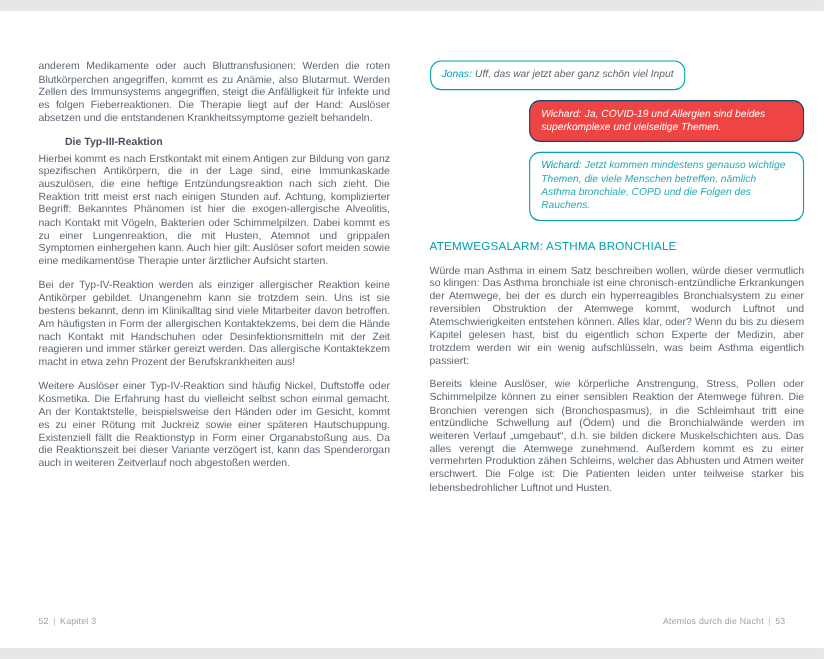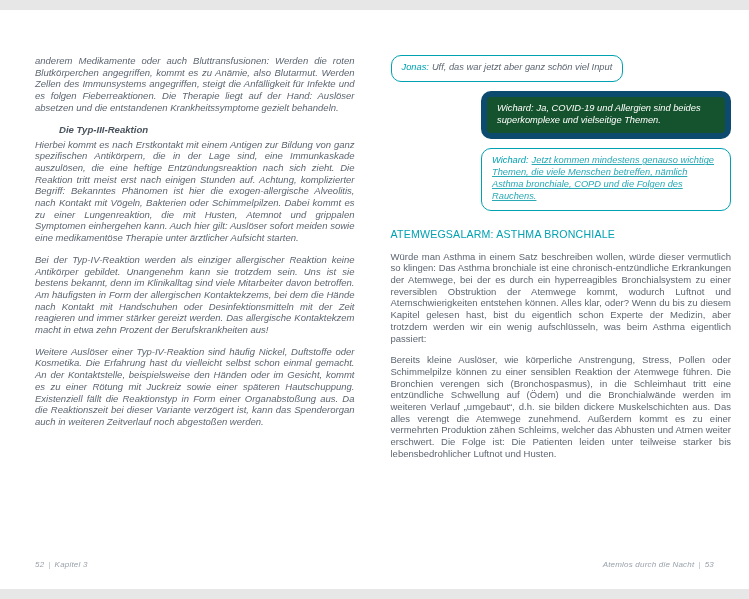--- a/index.html
+++ b/index.html
@@ -10,21 +10,21 @@
     overflow:hidden;
     position:relative;
   }
   .spread {
     position:absolute; top:10px; left:0;
     width:749px; height:579px;
     background:#ffffff;
     display:flex;
   }
   .page { position:relative; width:50%; height:100%; }
-  .page-left  { padding:45px 20px 0 35px;font-style:italic; }
+  .page-left  { padding:45px 20px 0 35px; }
   .page-right { padding:45px 18px 0 16px; }
 
   .body-par {
     font-size:9.5px; line-height:11.7px;
     color:#5d6672;
     text-align:justify;
     margin-bottom:10px;
   }
   .sec-heading {
     font-size:9.6px; line-height:12px;
@@ -38,43 +38,43 @@
   .bubble {
     max-width:250px;
     width:fit-content;
     border-radius:10px;
     padding:6px 10px 7px 10px;
     font-size:9.3px; line-height:11.8px;
     font-style:italic;
     text-align:left;
   }
   .bubble.outline { background:#ffffff; border:1px solid #00a2b2; }
-  .bubble.filled  { background:#14532d; border:6px solid #0c4a6e; color:#ffffff; }
+  .bubble.filled  { background:#ef4444; border:1px solid #0c4a6e; color:#ffffff; }
   .bubble.side-left  { align-self:flex-start; }
   .bubble.side-right { align-self:flex-end; }
   .bubble .speaker { color:#00a2b2; margin-right:3px; }
   .bubble.filled .speaker { color:#ffffff; }
   .bubble .msg { color:#5d6672; }
   .bubble.filled .msg { color:#ffffff; }
-  .bubble.teal-text .msg { color:#2aa9b6;text-decoration:underline; }
+  .bubble.teal-text .msg { color:#2aa9b6; }
 
   .teal-heading {
     font-size:10.6px; font-weight:normal;
     color:#00a2b2;
     letter-spacing:0.2px;
     margin:2px 0 11px 0;
   }
 
   .footer {
     position:absolute; bottom:20px;
     font-size:8px; color:#99a1a9;
     letter-spacing:0.2px;
   }
   .footer-left  { left:35px;margin-top:32px; }
-  .footer-right { right:35px; text-align:left;font-style:italic; }
+  .footer-right { right:35px; text-align:left; }
   .footer .sep { margin:0 4px; color:#b5bcc2; }
 </style>
 </head>
 <body>
 
 <div class="spread">
 
   <div class="page page-left">
     <p class="body-par">anderem Medikamente oder auch Bluttransfusionen: Werden die roten Blutkörperchen angegriffen, kommt es zu Anämie, also Blutarmut. Werden Zellen des Immunsystems angegriffen, steigt die Anfälligkeit für Infekte und es folgen Fieberreaktionen. Die Therapie liegt auf der Hand: Auslöser absetzen und die entstandenen Krankheitssymptome gezielt behandeln.</p>
 

